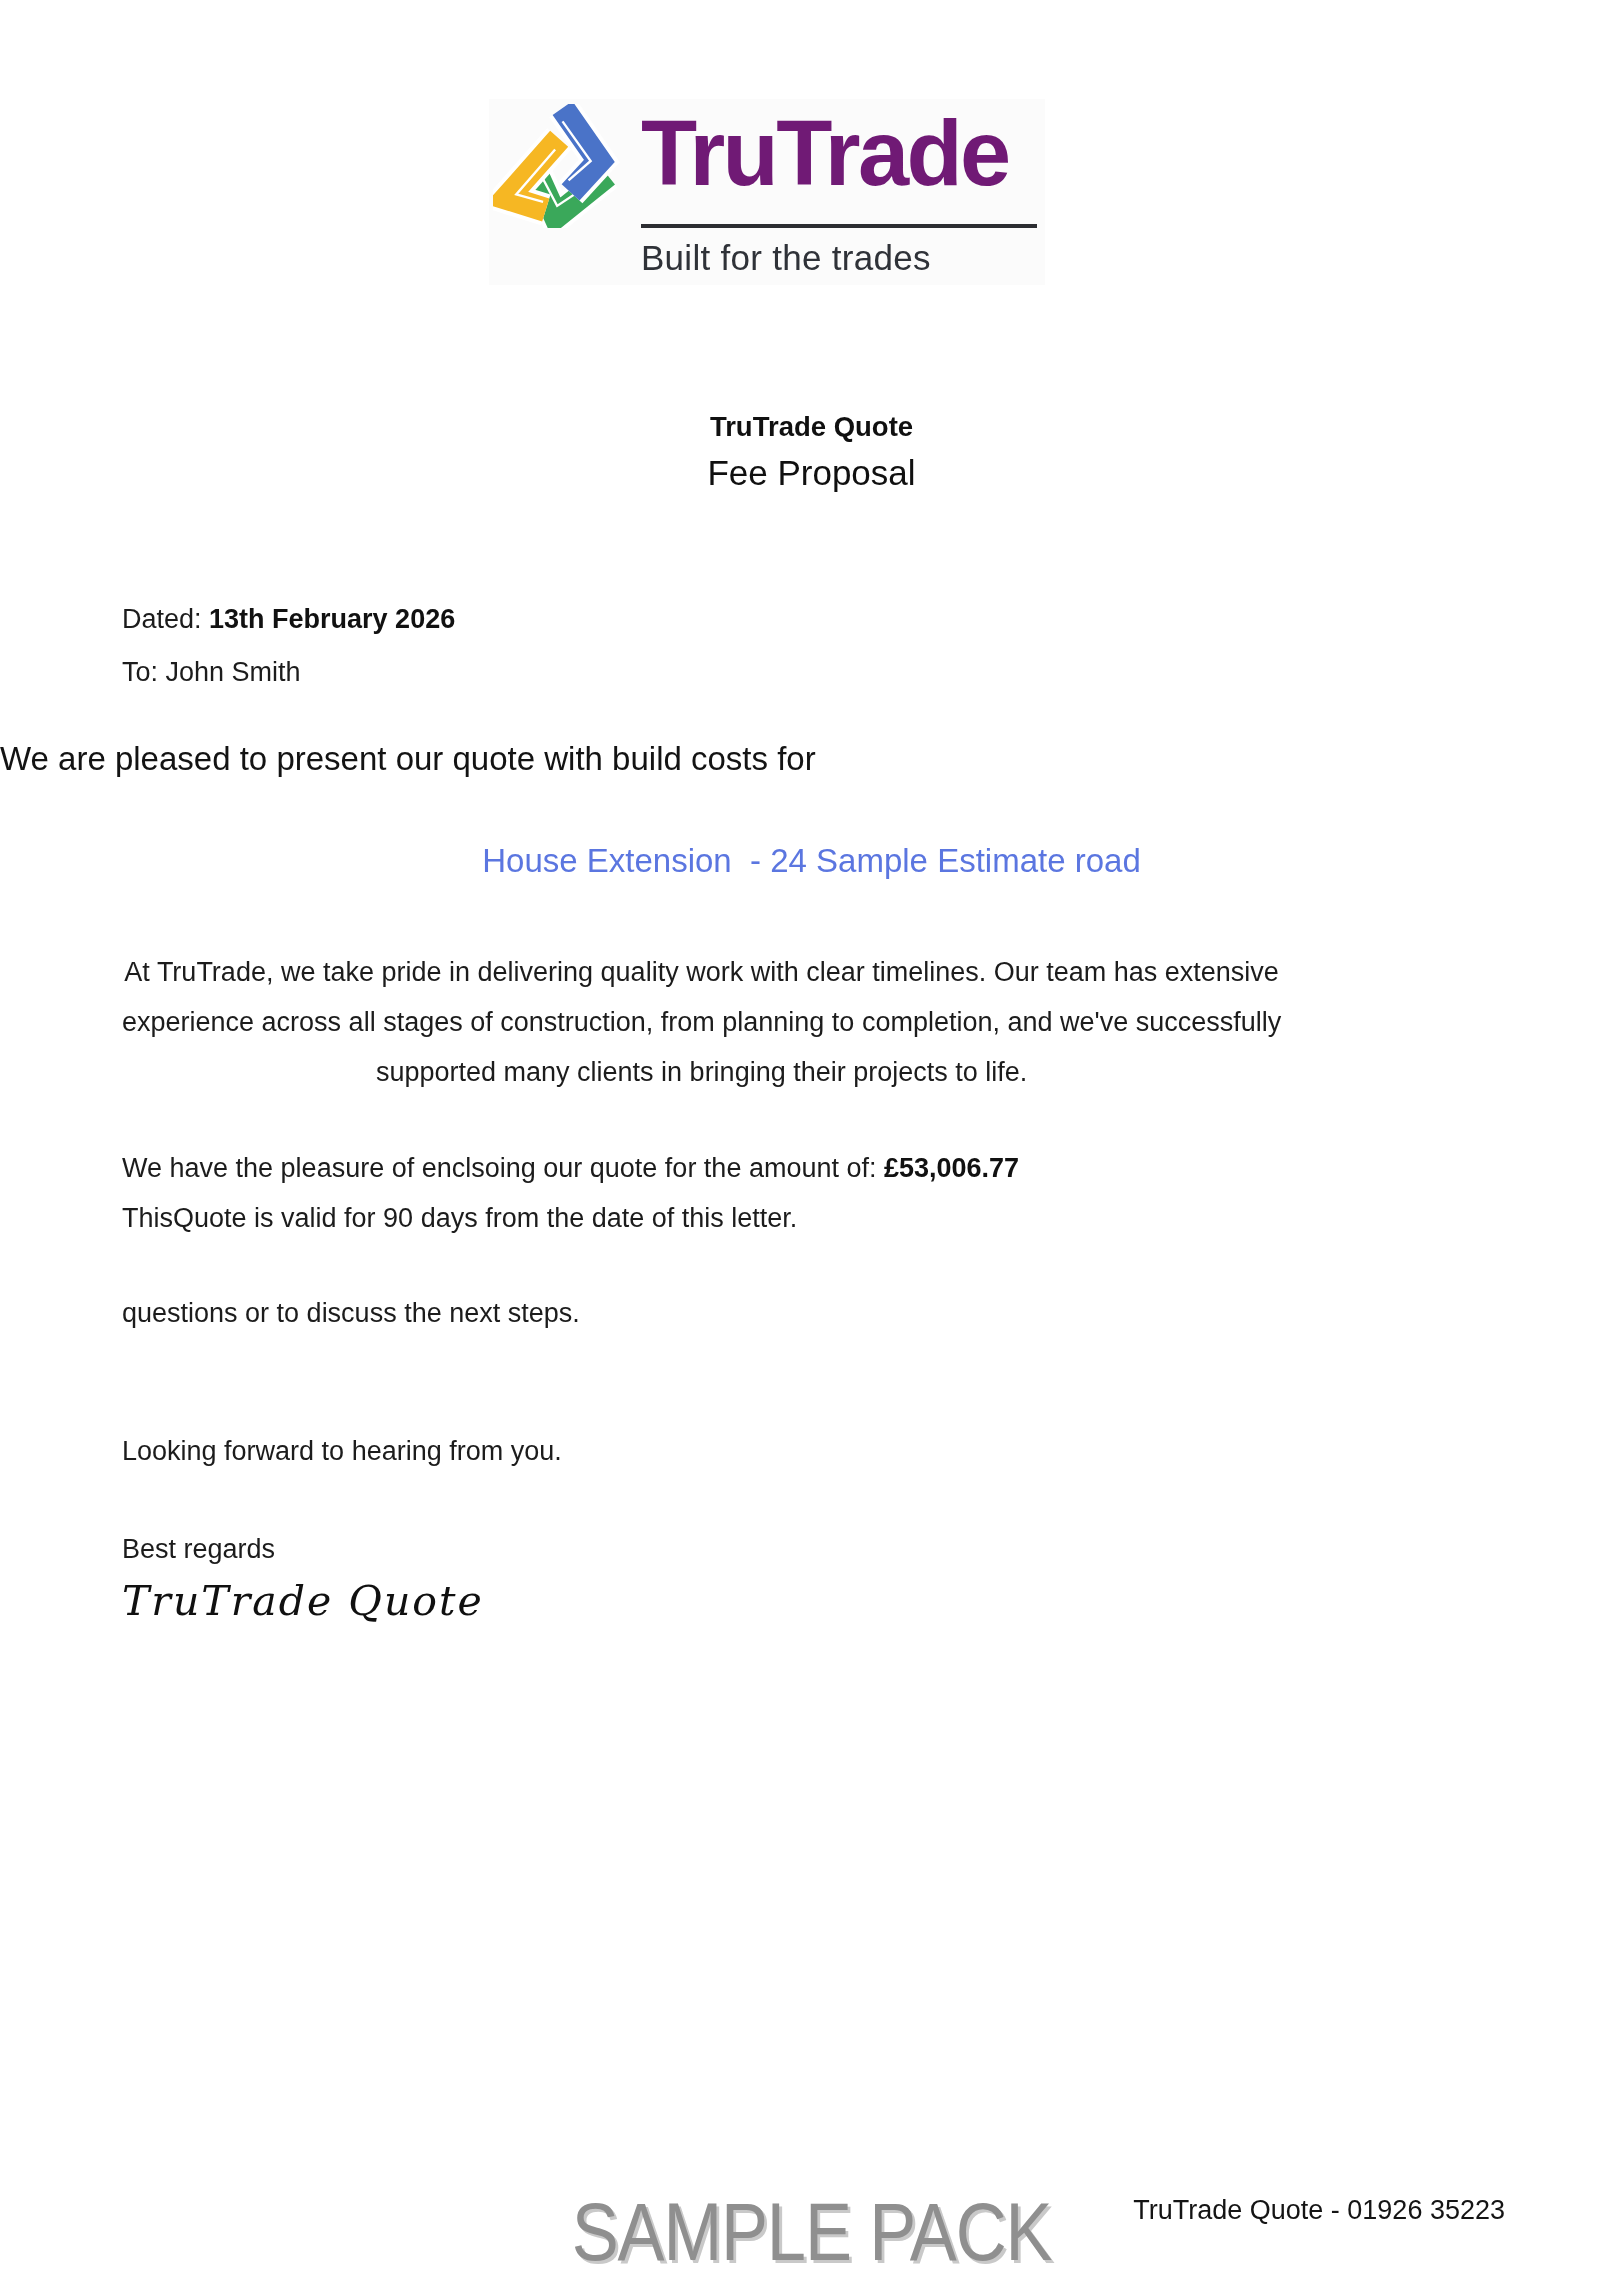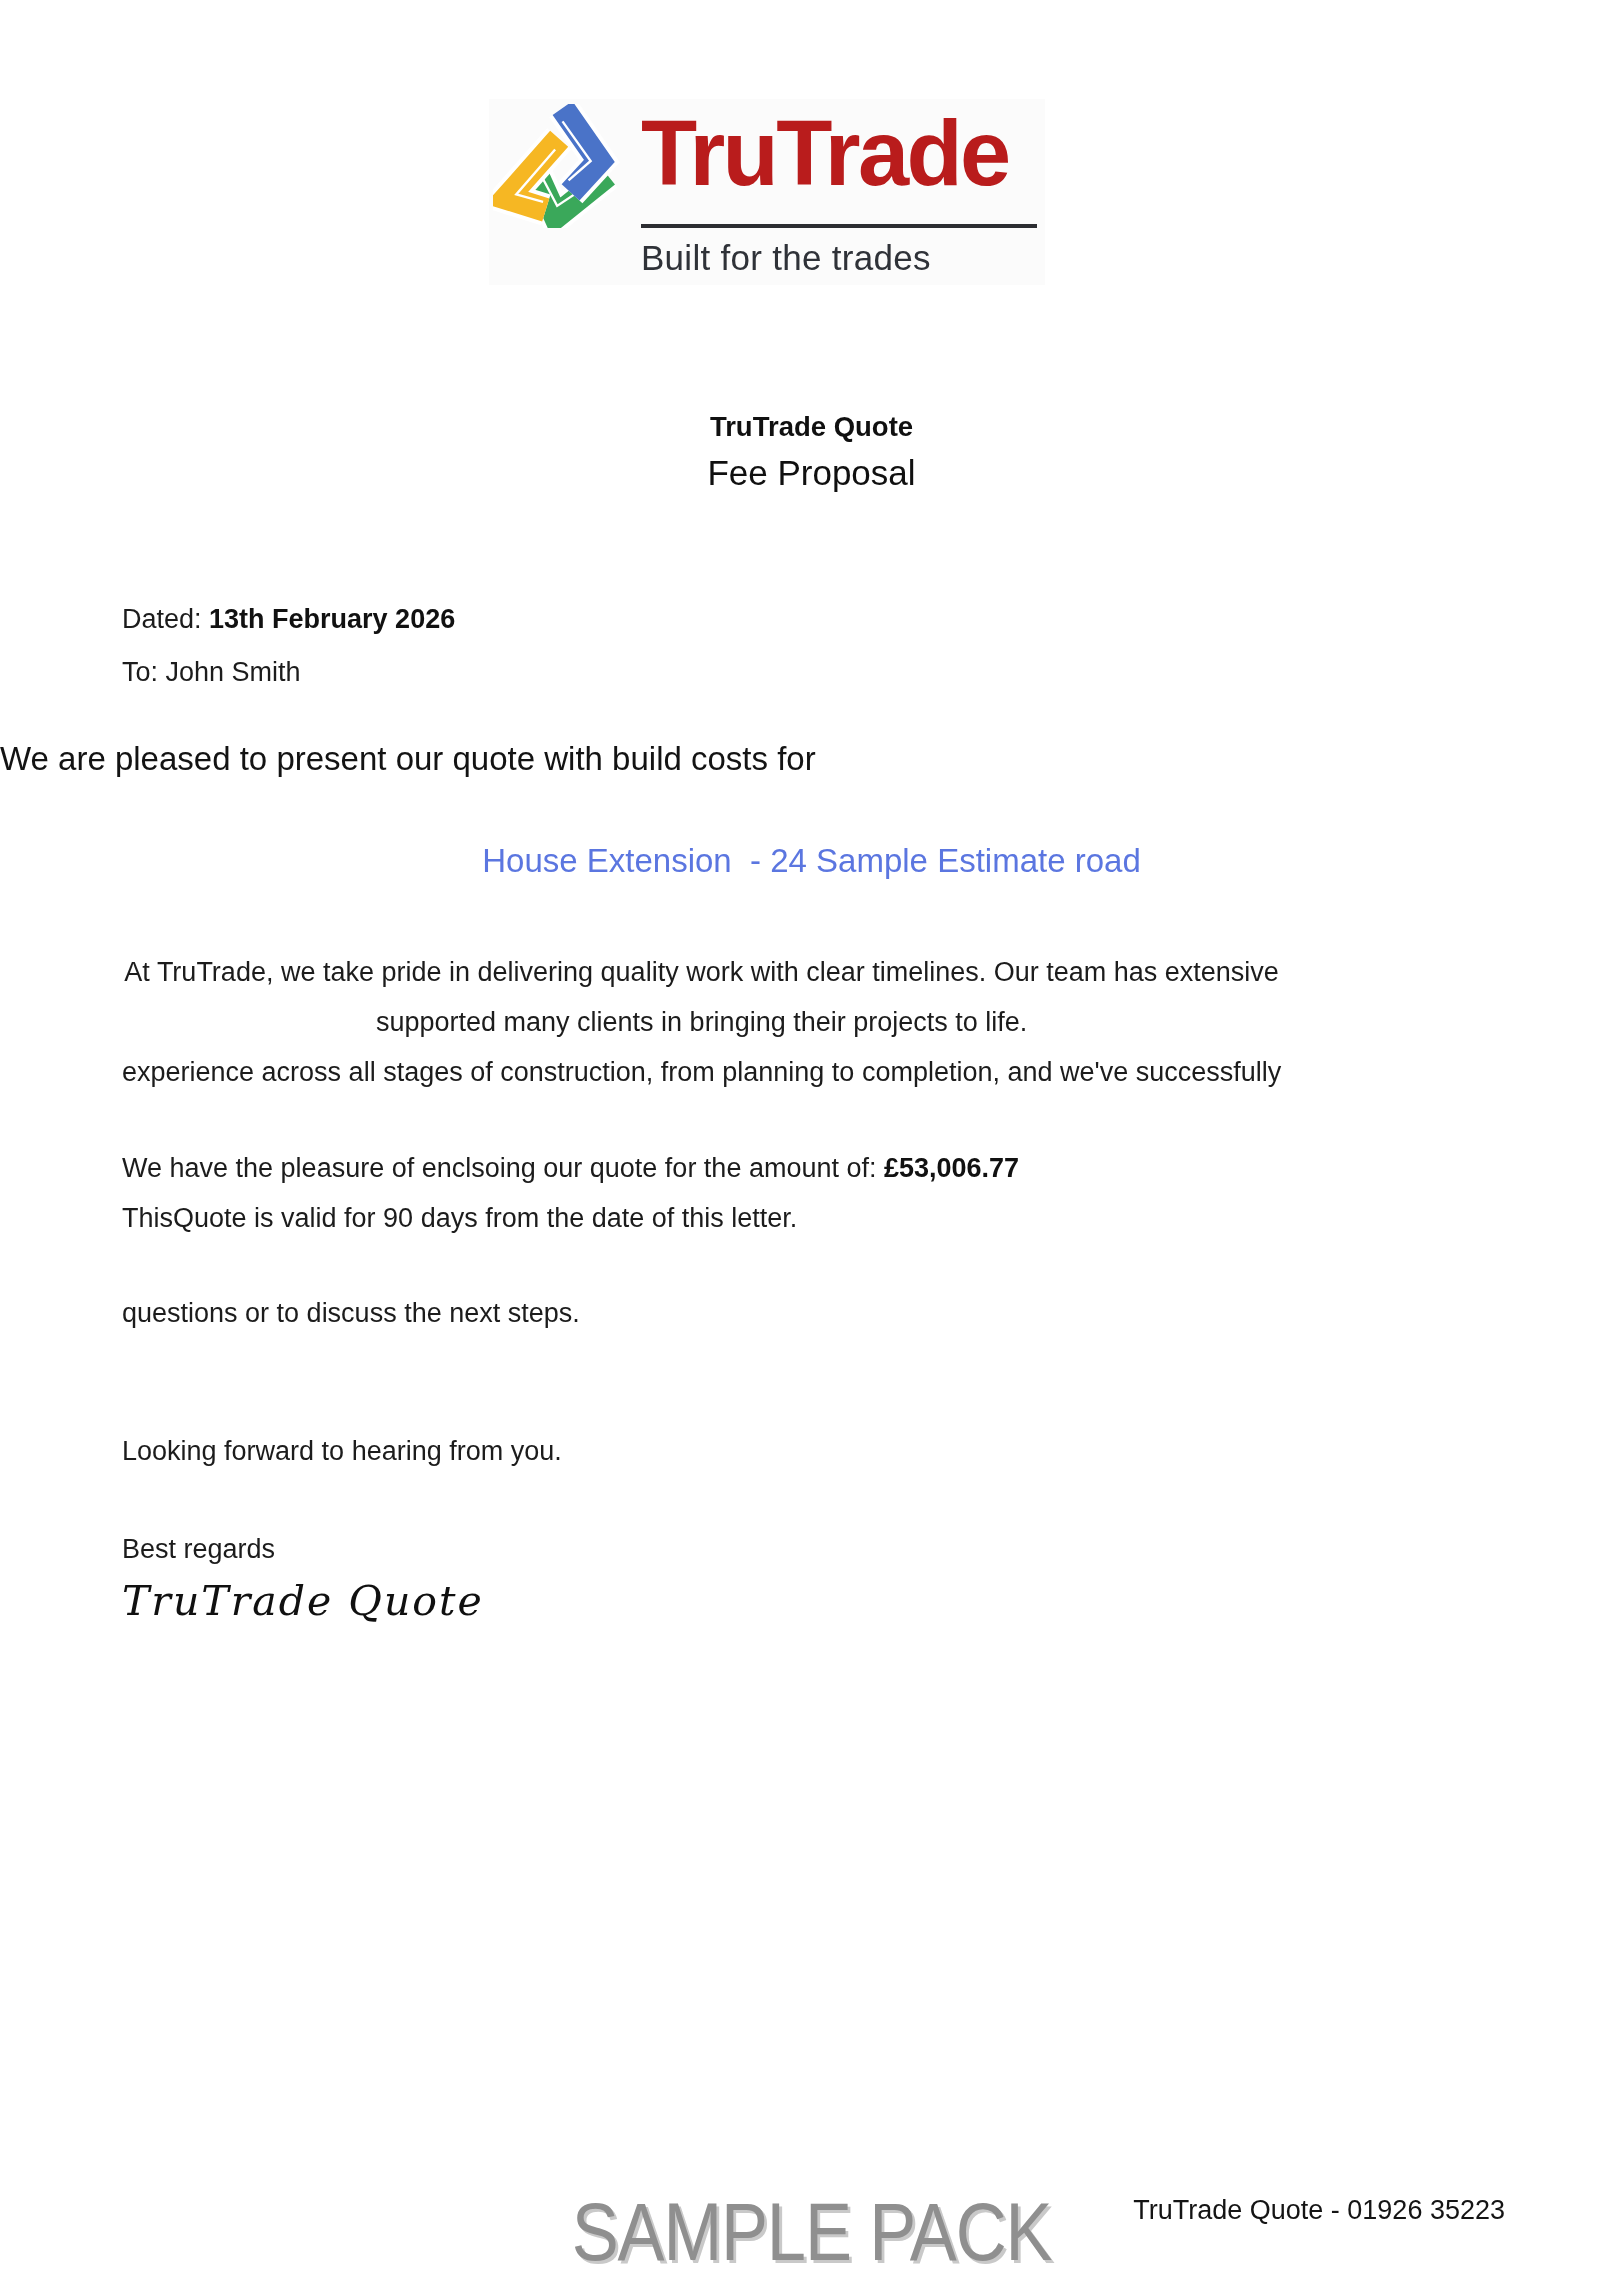--- a/index.html
+++ b/index.html
@@ -39,21 +39,21 @@
     width: 396px;
     display: flex;
     flex-direction: column;
   }
   .brand-name {
     font-size: 92px;
     font-weight: 700;
     letter-spacing: -2.6px;
     line-height: 92px;
     margin-top: 7.8px;
-    color: #b91c1c;
+    color: #701a75;
     white-space: pre;
   }
   .brand-rule {
     height: 3.9px;
     width: 100%;
     background: #2c2d31;
     margin-top: 25px;
   }
   .brand-tagline {
     margin-top: 10.5px;
@@ -214,22 +214,22 @@
   <div class="doc-title">Fee Proposal</div>
 
   <div class="dated line"><span>Dated: </span><span class="b">13th February 2026</span></div>
   <div class="to line">To: John Smith</div>
 
   <div class="headline">We are pleased to present our quote with build costs for</div>
   <div class="project">House Extension  - 24 Sample Estimate road</div>
 
   <div class="para p1">
     <div class="line">At TruTrade, we take pride in delivering quality work with clear timelines. Our team has extensive</div>
+    <div class="line">experience across all stages of construction, from planning to completion, and we've successfully</div>
     <div class="line">supported many clients in bringing their projects to life.</div>
-    <div class="line">experience across all stages of construction, from planning to completion, and we've successfully</div>
   </div>
 
   <div class="para p2">
     <div class="line"><span>We have the pleasure of enclsoing our quote for the amount of: </span><span class="b">£53,006.77</span></div>
     <div class="line">ThisQuote is valid for 90 days from the date of this letter.</div>
   </div>
 
   <div class="para p3">
     <div class="line">questions or to discuss the next steps.</div>
   </div>

